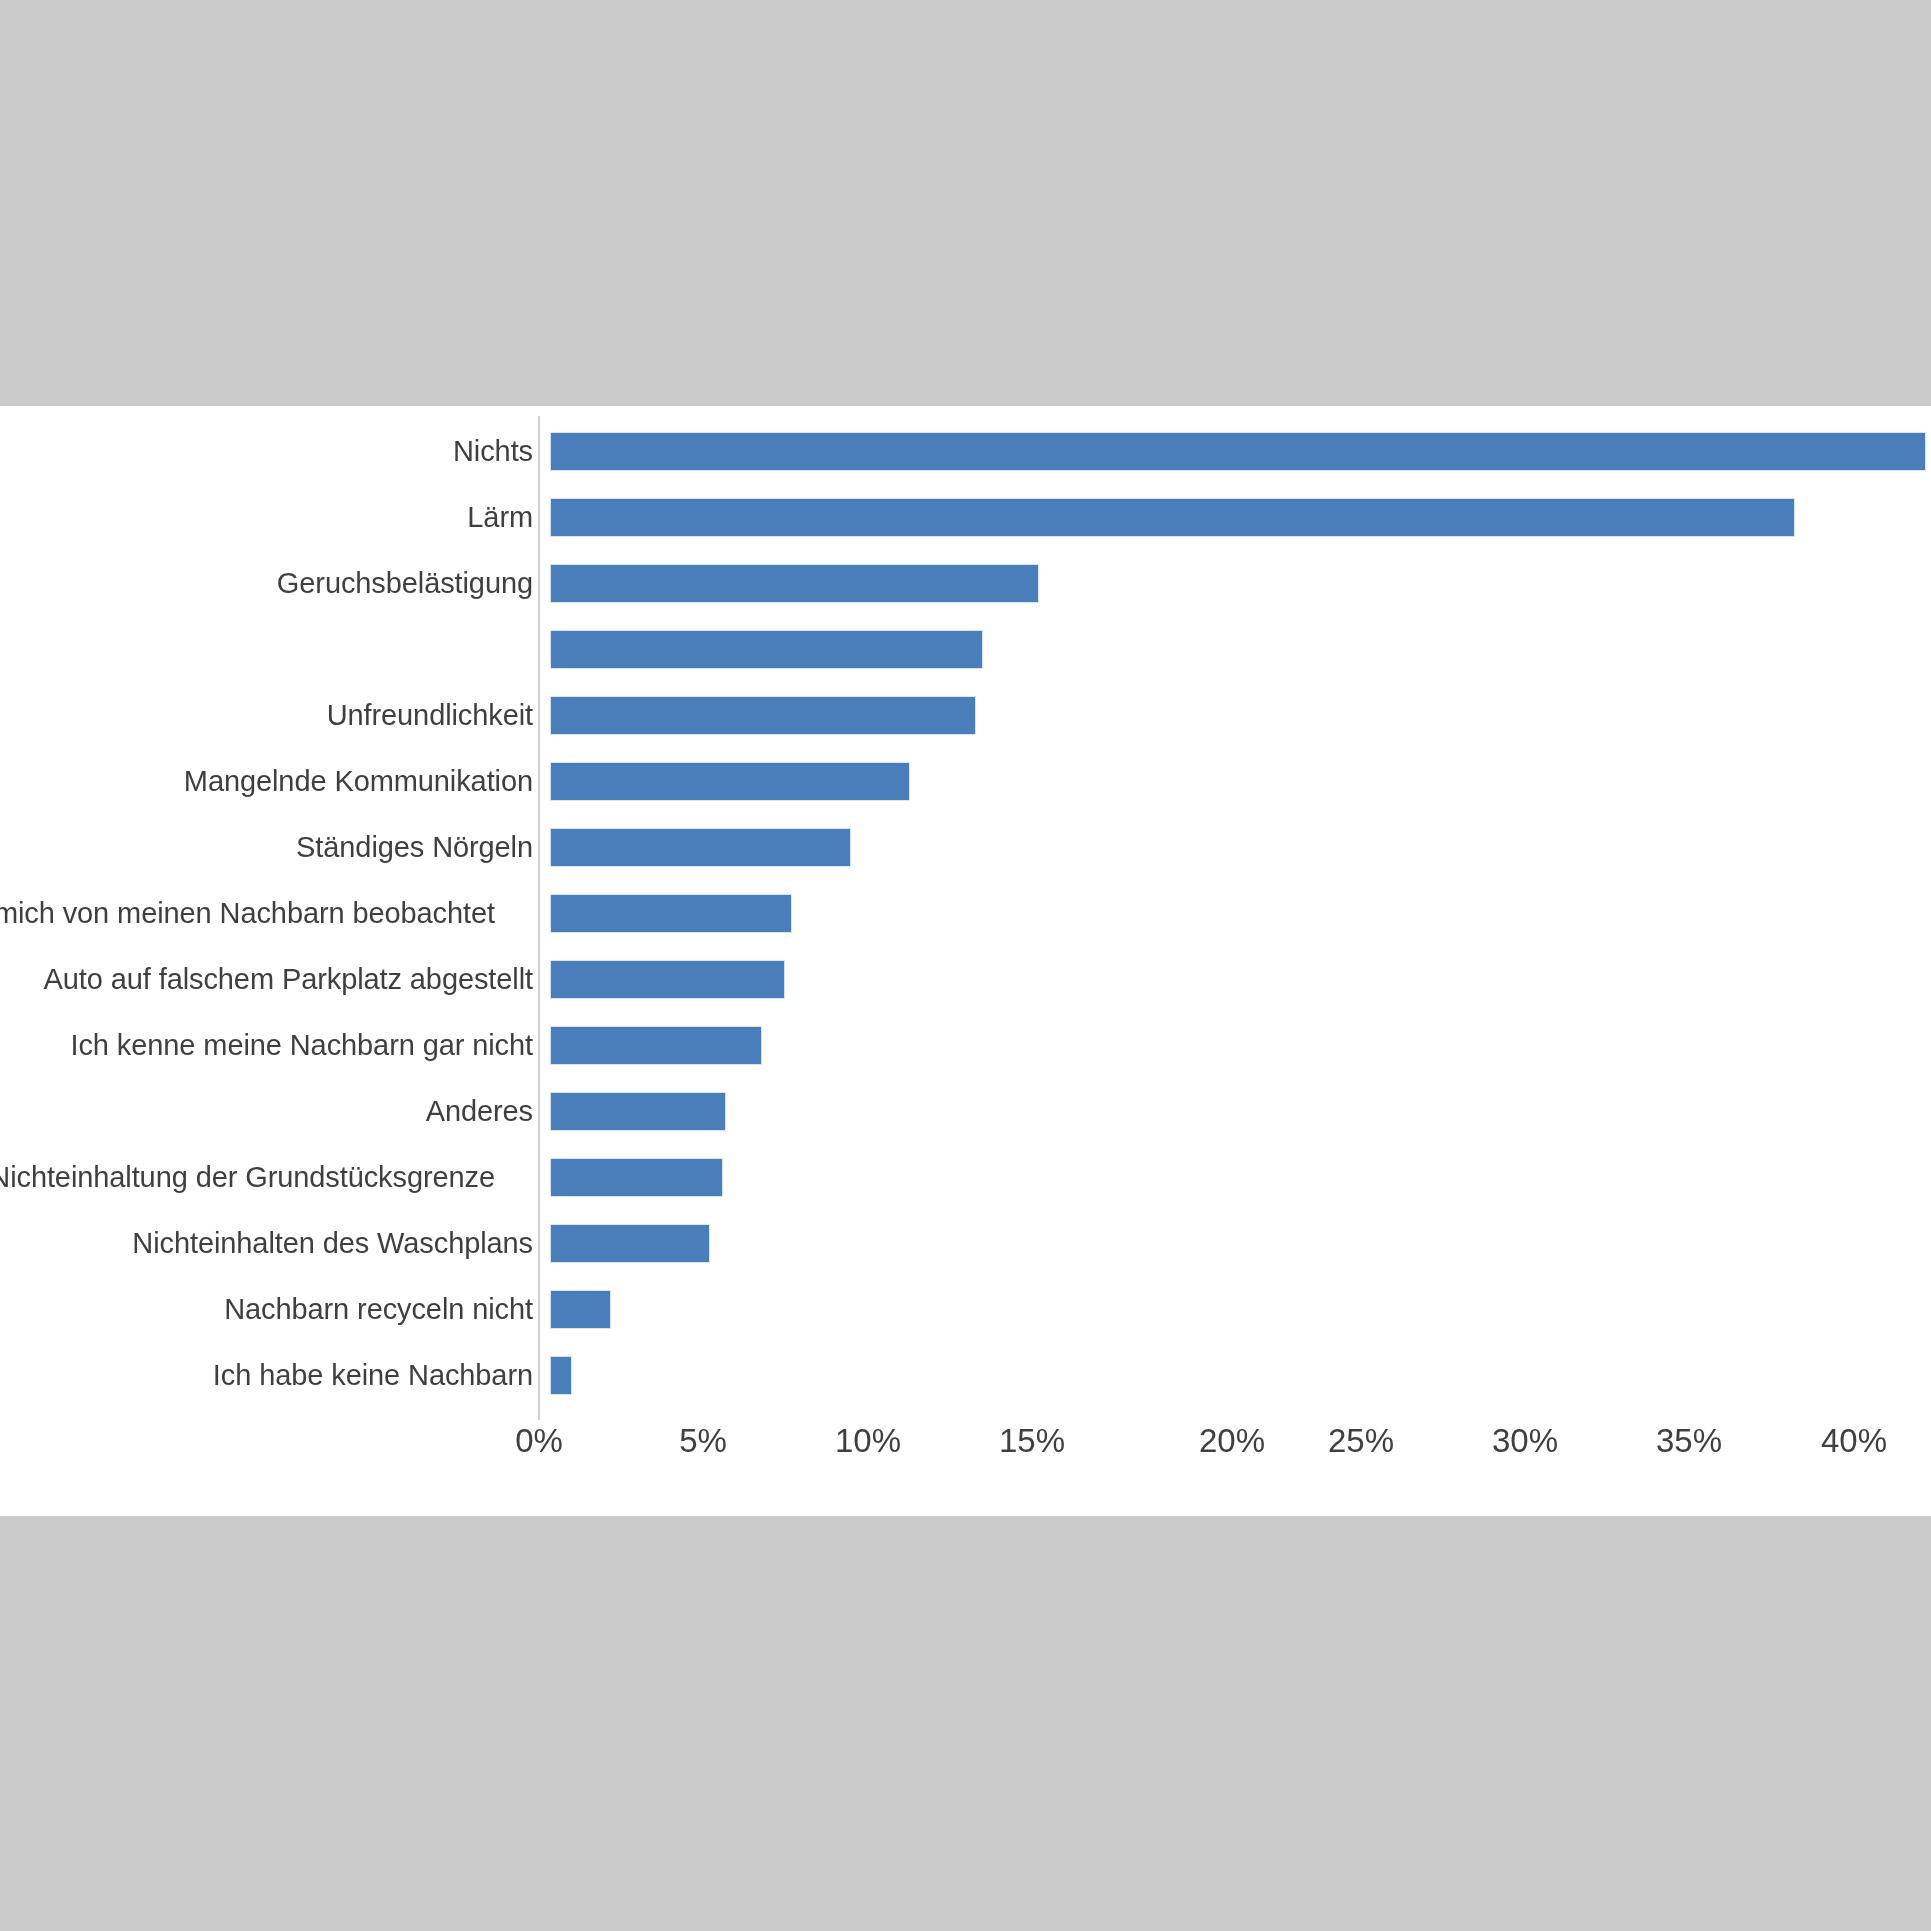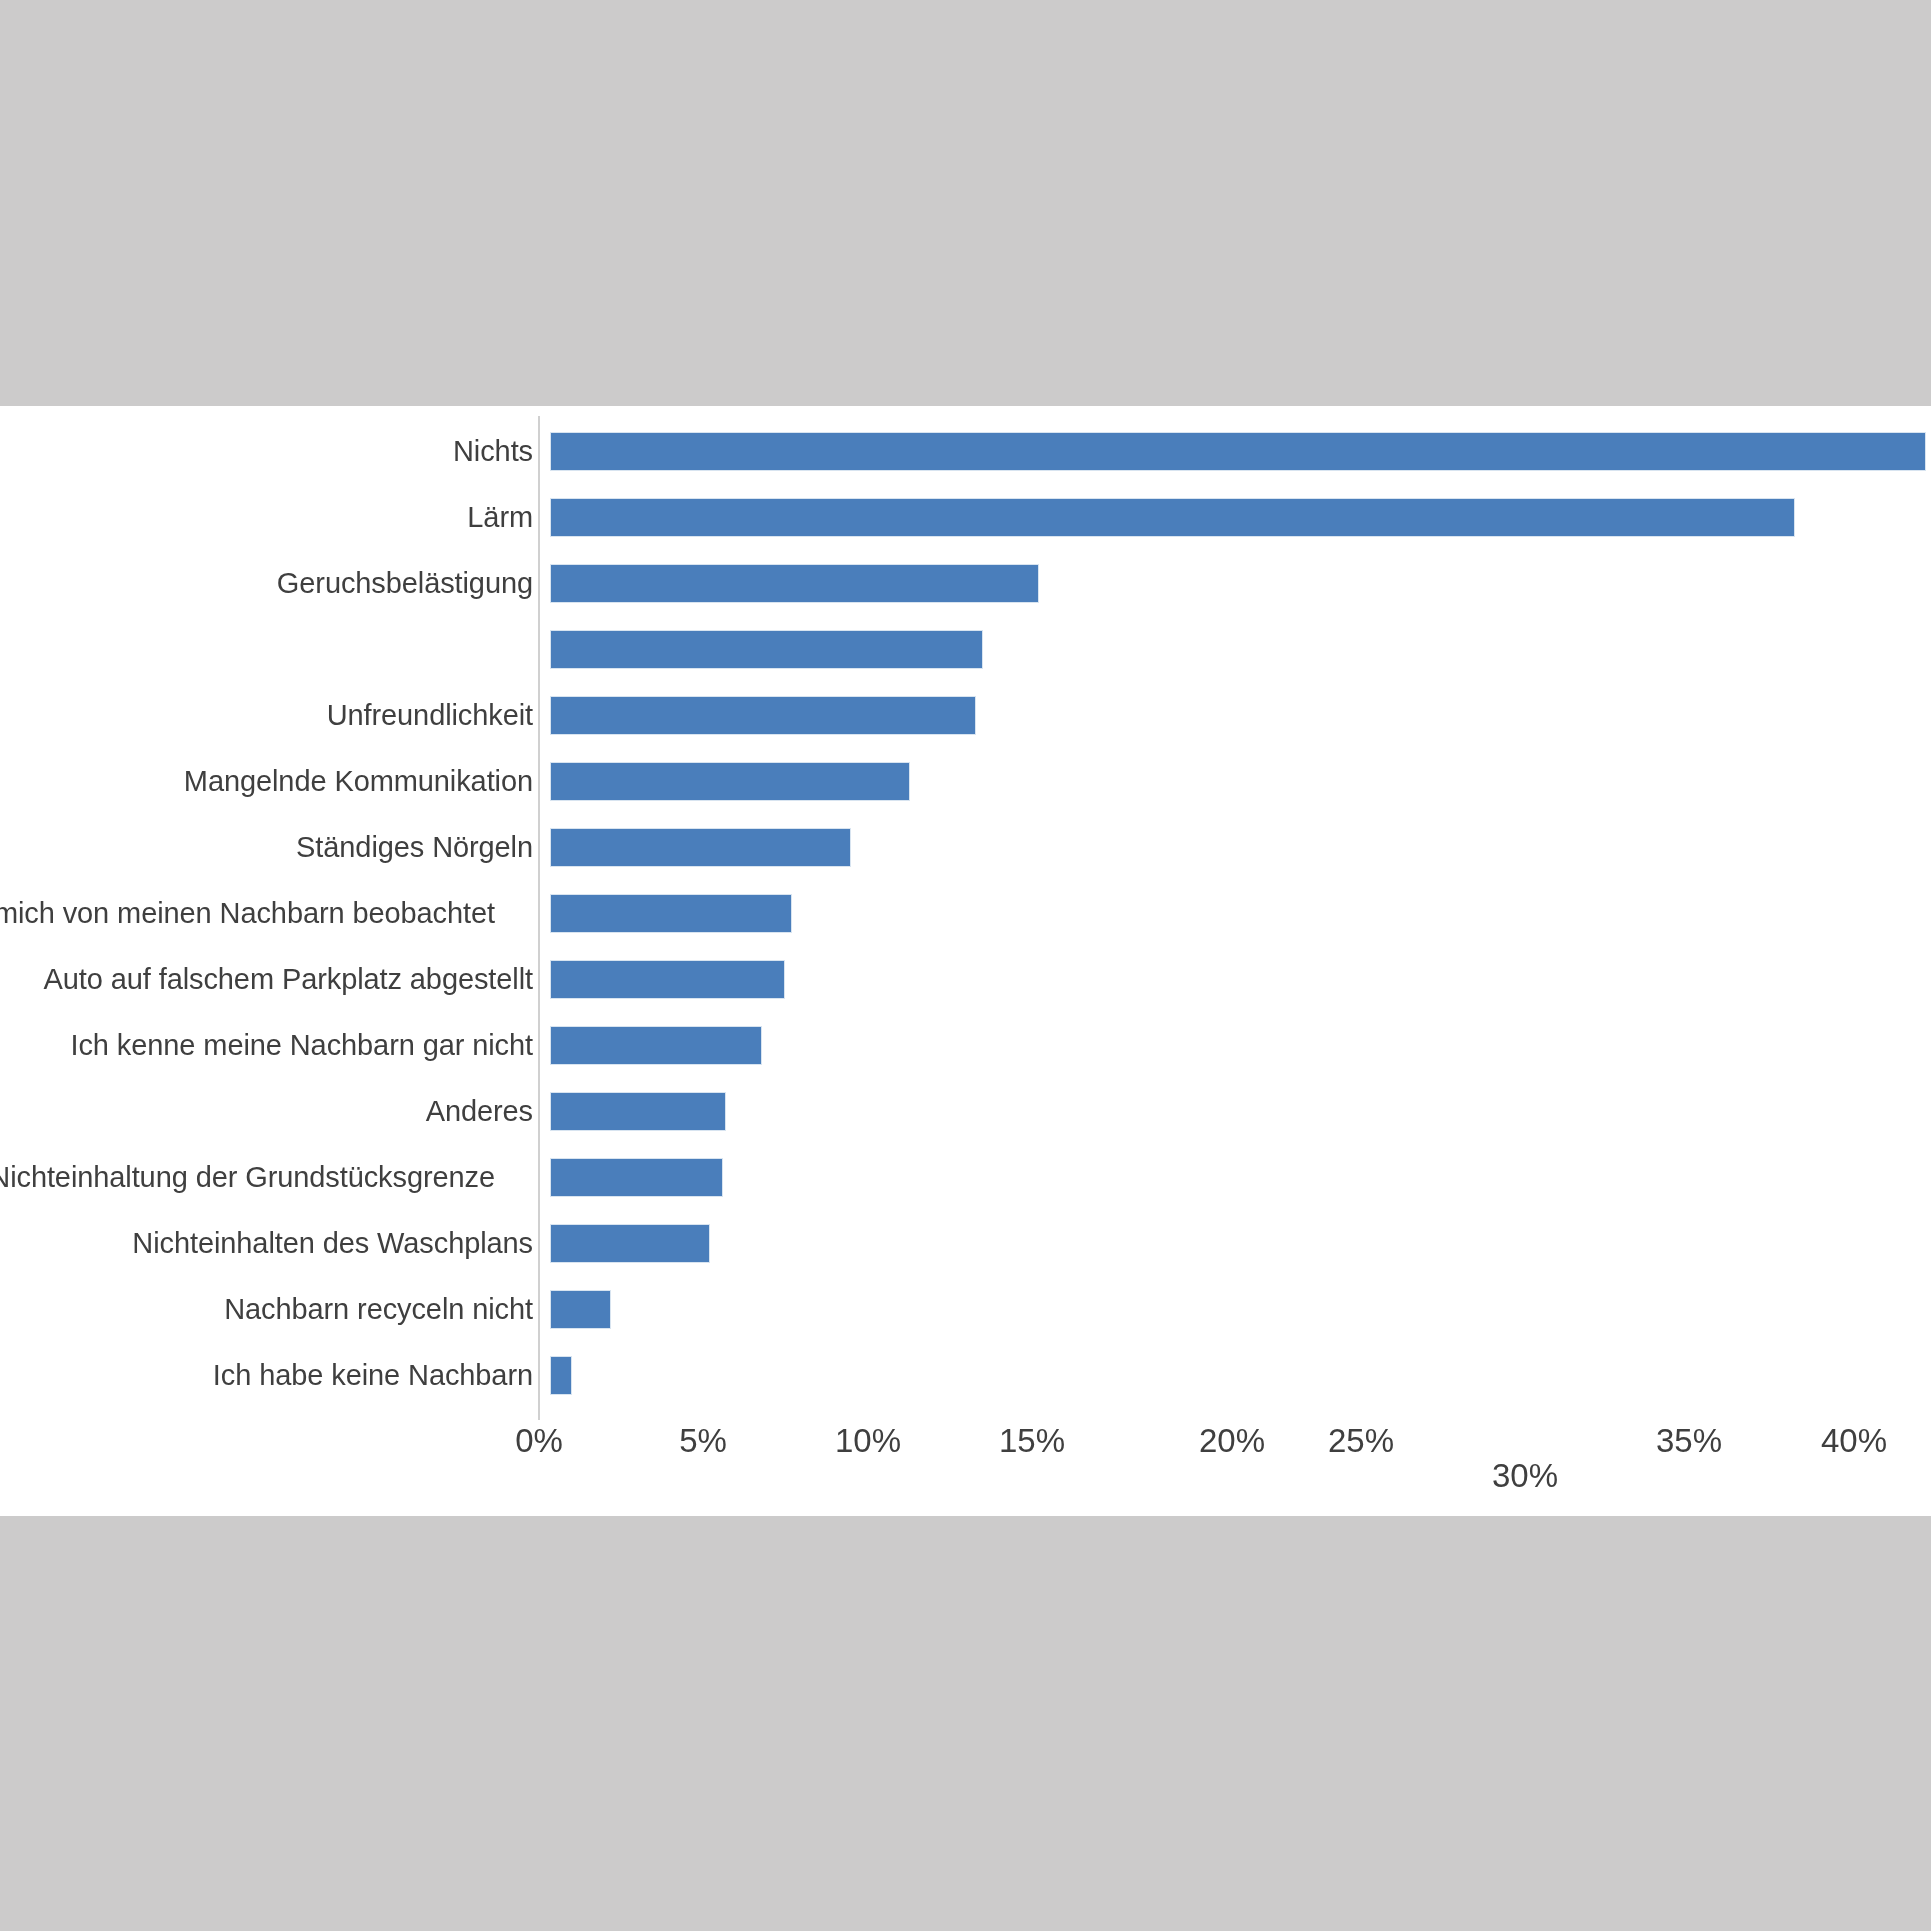--- a/index.html
+++ b/index.html
@@ -204,21 +204,21 @@
           </div>
         </div>
 
       <div id="xaxis">
           <div class="xtick" style="left: 539px;">0%</div>
           <div class="xtick" style="left: 703px;">5%</div>
           <div class="xtick" style="left: 868px;">10%</div>
           <div class="xtick" style="left: 1032px;">15%</div>
           <div class="xtick" style="left: 1232px;">20%</div>
           <div class="xtick" style="left: 1361px;">25%</div>
-          <div class="xtick" style="left: 1525px; margin-top: 35px;">30%</div>
+          <div class="xtick" style="left: 1525px;">30%</div>
           <div class="xtick" style="left: 1689px;">35%</div>
           <div class="xtick" style="left: 1854px;">40%</div>
         </div>
 
     </div>
   </div>
 
 </div>
 
 

